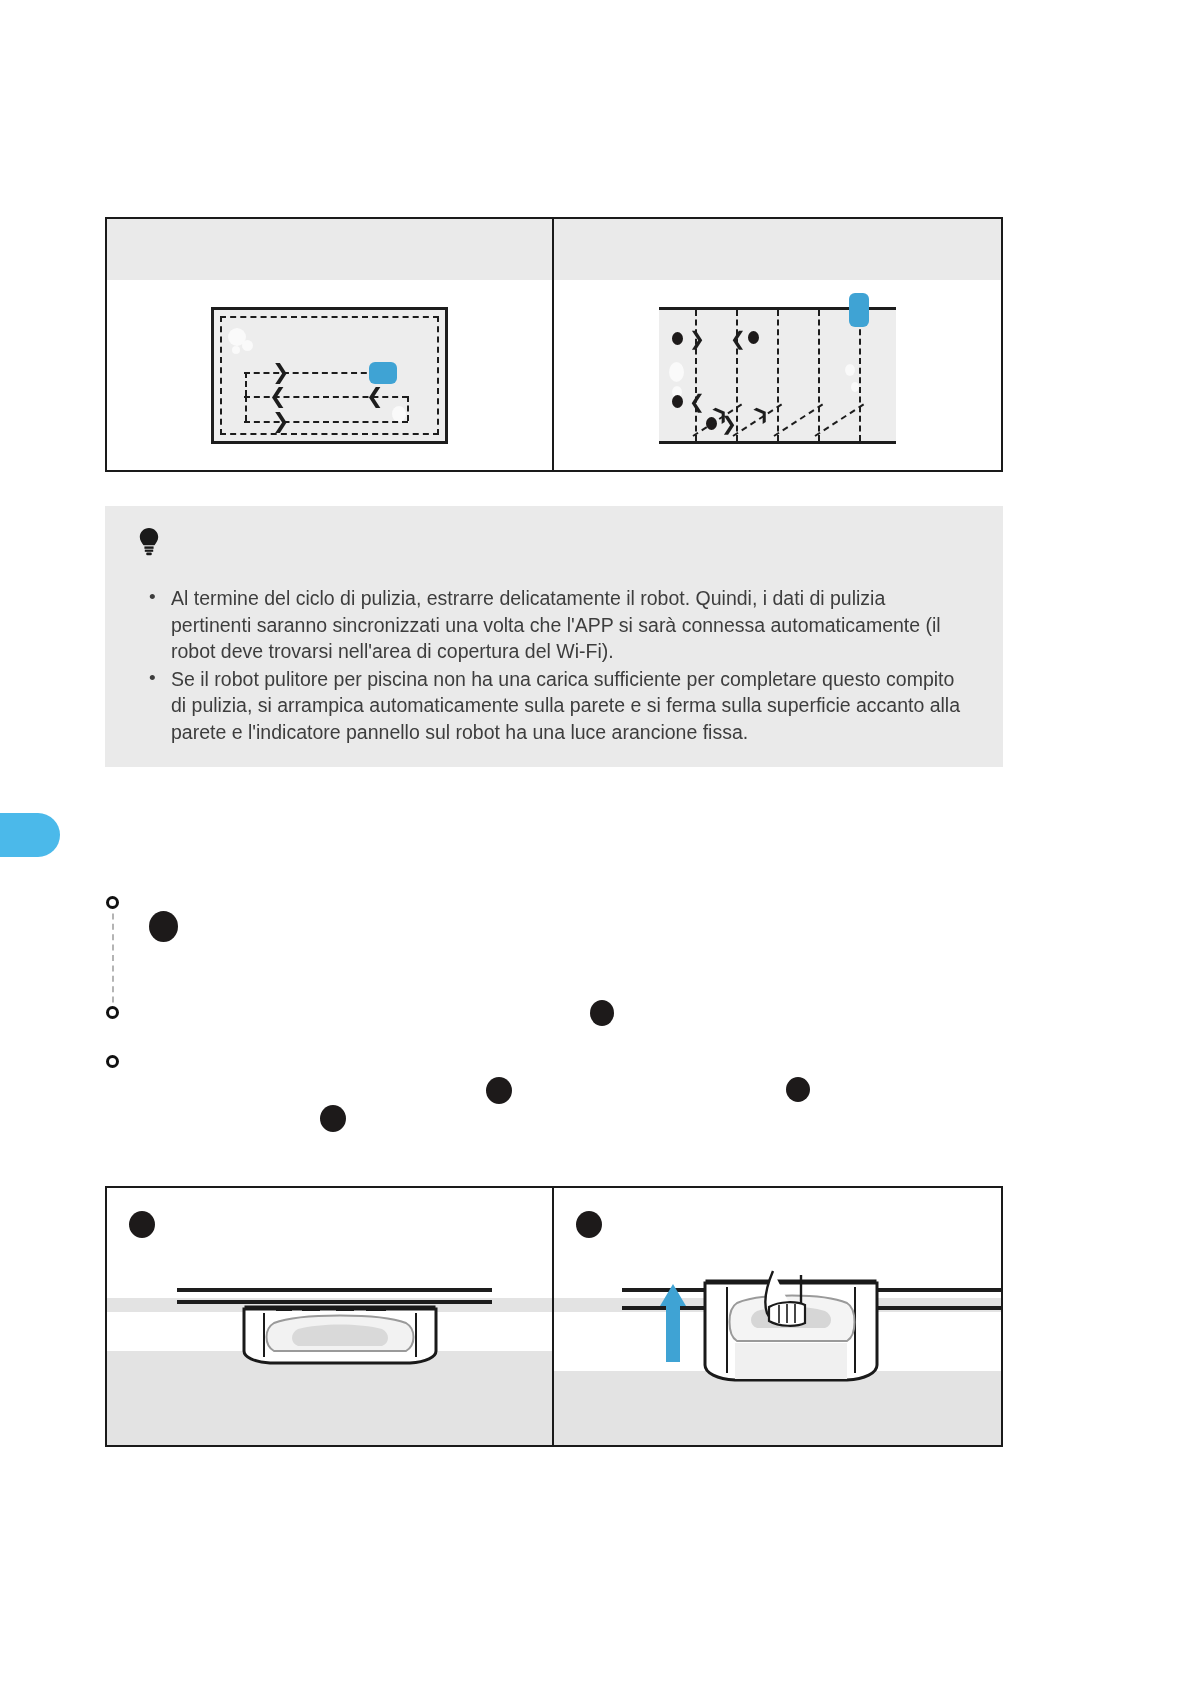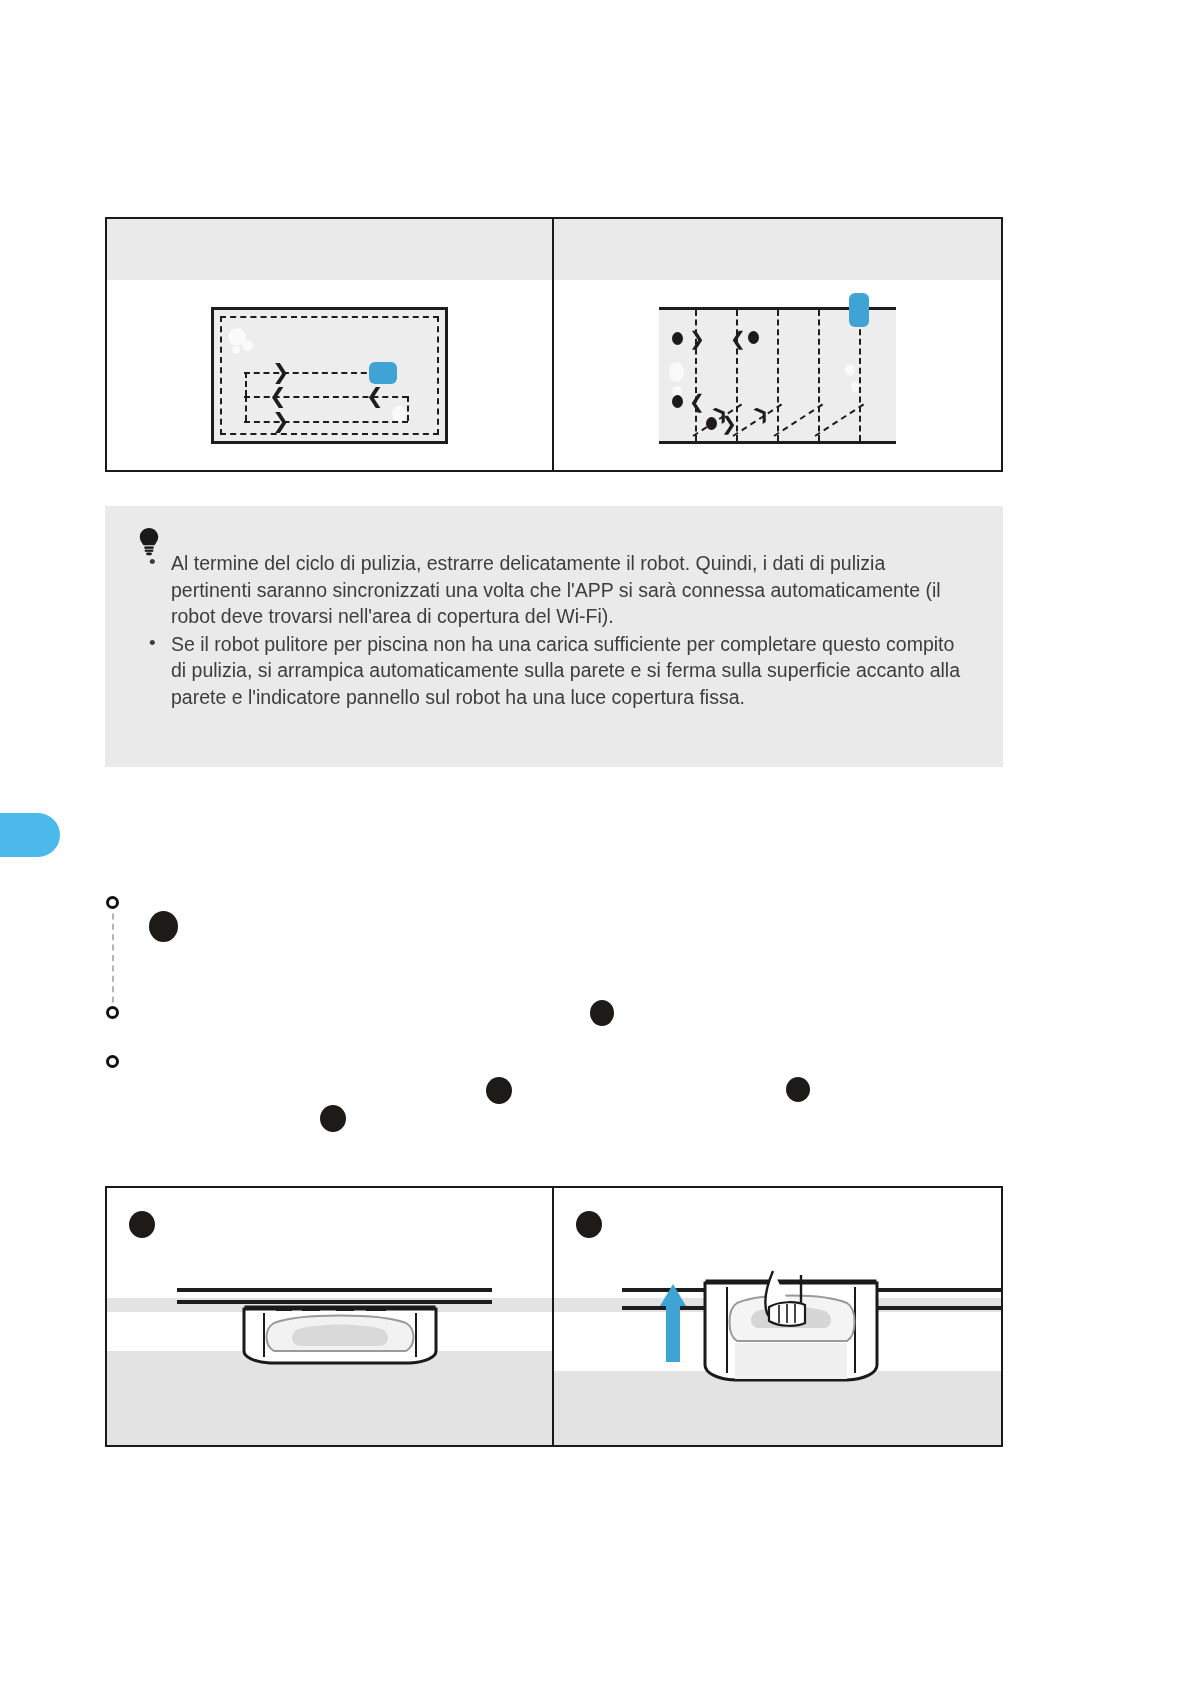--- a/index.html
+++ b/index.html
@@ -151,21 +151,21 @@
   .tip-icon {
     position: absolute;
     left: 33px;
     top: 21px;
     width: 22px;
     height: 30px;
   }
   .tip-list {
     position: absolute;
     left: 35px;
-    top: 44px;
+    top: 79px;
     right: 40px;
     margin: 0;
     padding: 0;
     list-style: none;
   }
   .tip-list li {
     position: relative;
     padding-left: 31px;
     font-size: 19.5px;
     line-height: 26.5px;
@@ -340,21 +340,21 @@
     <svg width="22" height="30" viewBox="0 0 22 30">
       <path d="M11 1 C5.8 1 1.8 5 1.8 10 c0 3.6 2.2 5.9 3.7 8.2 h11 C18 15.9 20.2 13.6 20.2 10 C20.2 5 16.2 1 11 1 Z" fill="#1a1a1a"></path>
       <rect x="6.4" y="19.4" width="9.2" height="2.4" fill="#1a1a1a"></rect>
       <rect x="6.8" y="22.6" width="8.4" height="2.2" fill="#1a1a1a"></rect>
       <rect x="8.2" y="25.6" width="5.6" height="2.6" rx="1.2" fill="#1a1a1a"></rect>
     </svg>
   </span>
 
   <ul class="tip-list">
     <li>Al termine del ciclo di pulizia, estrarre delicatamente il robot. Quindi, i dati di pulizia pertinenti saranno sincronizzati una volta che l'APP si sarà connessa automaticamente (il robot deve trovarsi nell'area di copertura del Wi-Fi).</li>
-    <li>Se il robot pulitore per piscina non ha una carica sufficiente per completare questo compito di pulizia, si arrampica automaticamente sulla parete e si ferma sulla superficie accanto alla parete e l'indicatore pannello sul robot ha una luce copertura fissa.</li>
+    <li>Se il robot pulitore per piscina non ha una carica sufficiente per completare questo compito di pulizia, si arrampica automaticamente sulla parete e si ferma sulla superficie accanto alla parete e l'indicatore pannello sul robot ha una luce arancione fissa.</li>
   </ul>
 </div>
 
 <div class="mid-zone">
   <div class="ring-connector" style="left:112px;top:903px;height:110px;"></div>
 
   <div class="ring-marker" style="left:106px;top:896px;"></div>
   <div class="ring-marker" style="left:106px;top:1006px;"></div>
   <div class="ring-marker" style="left:106px;top:1055px;"></div>
 

